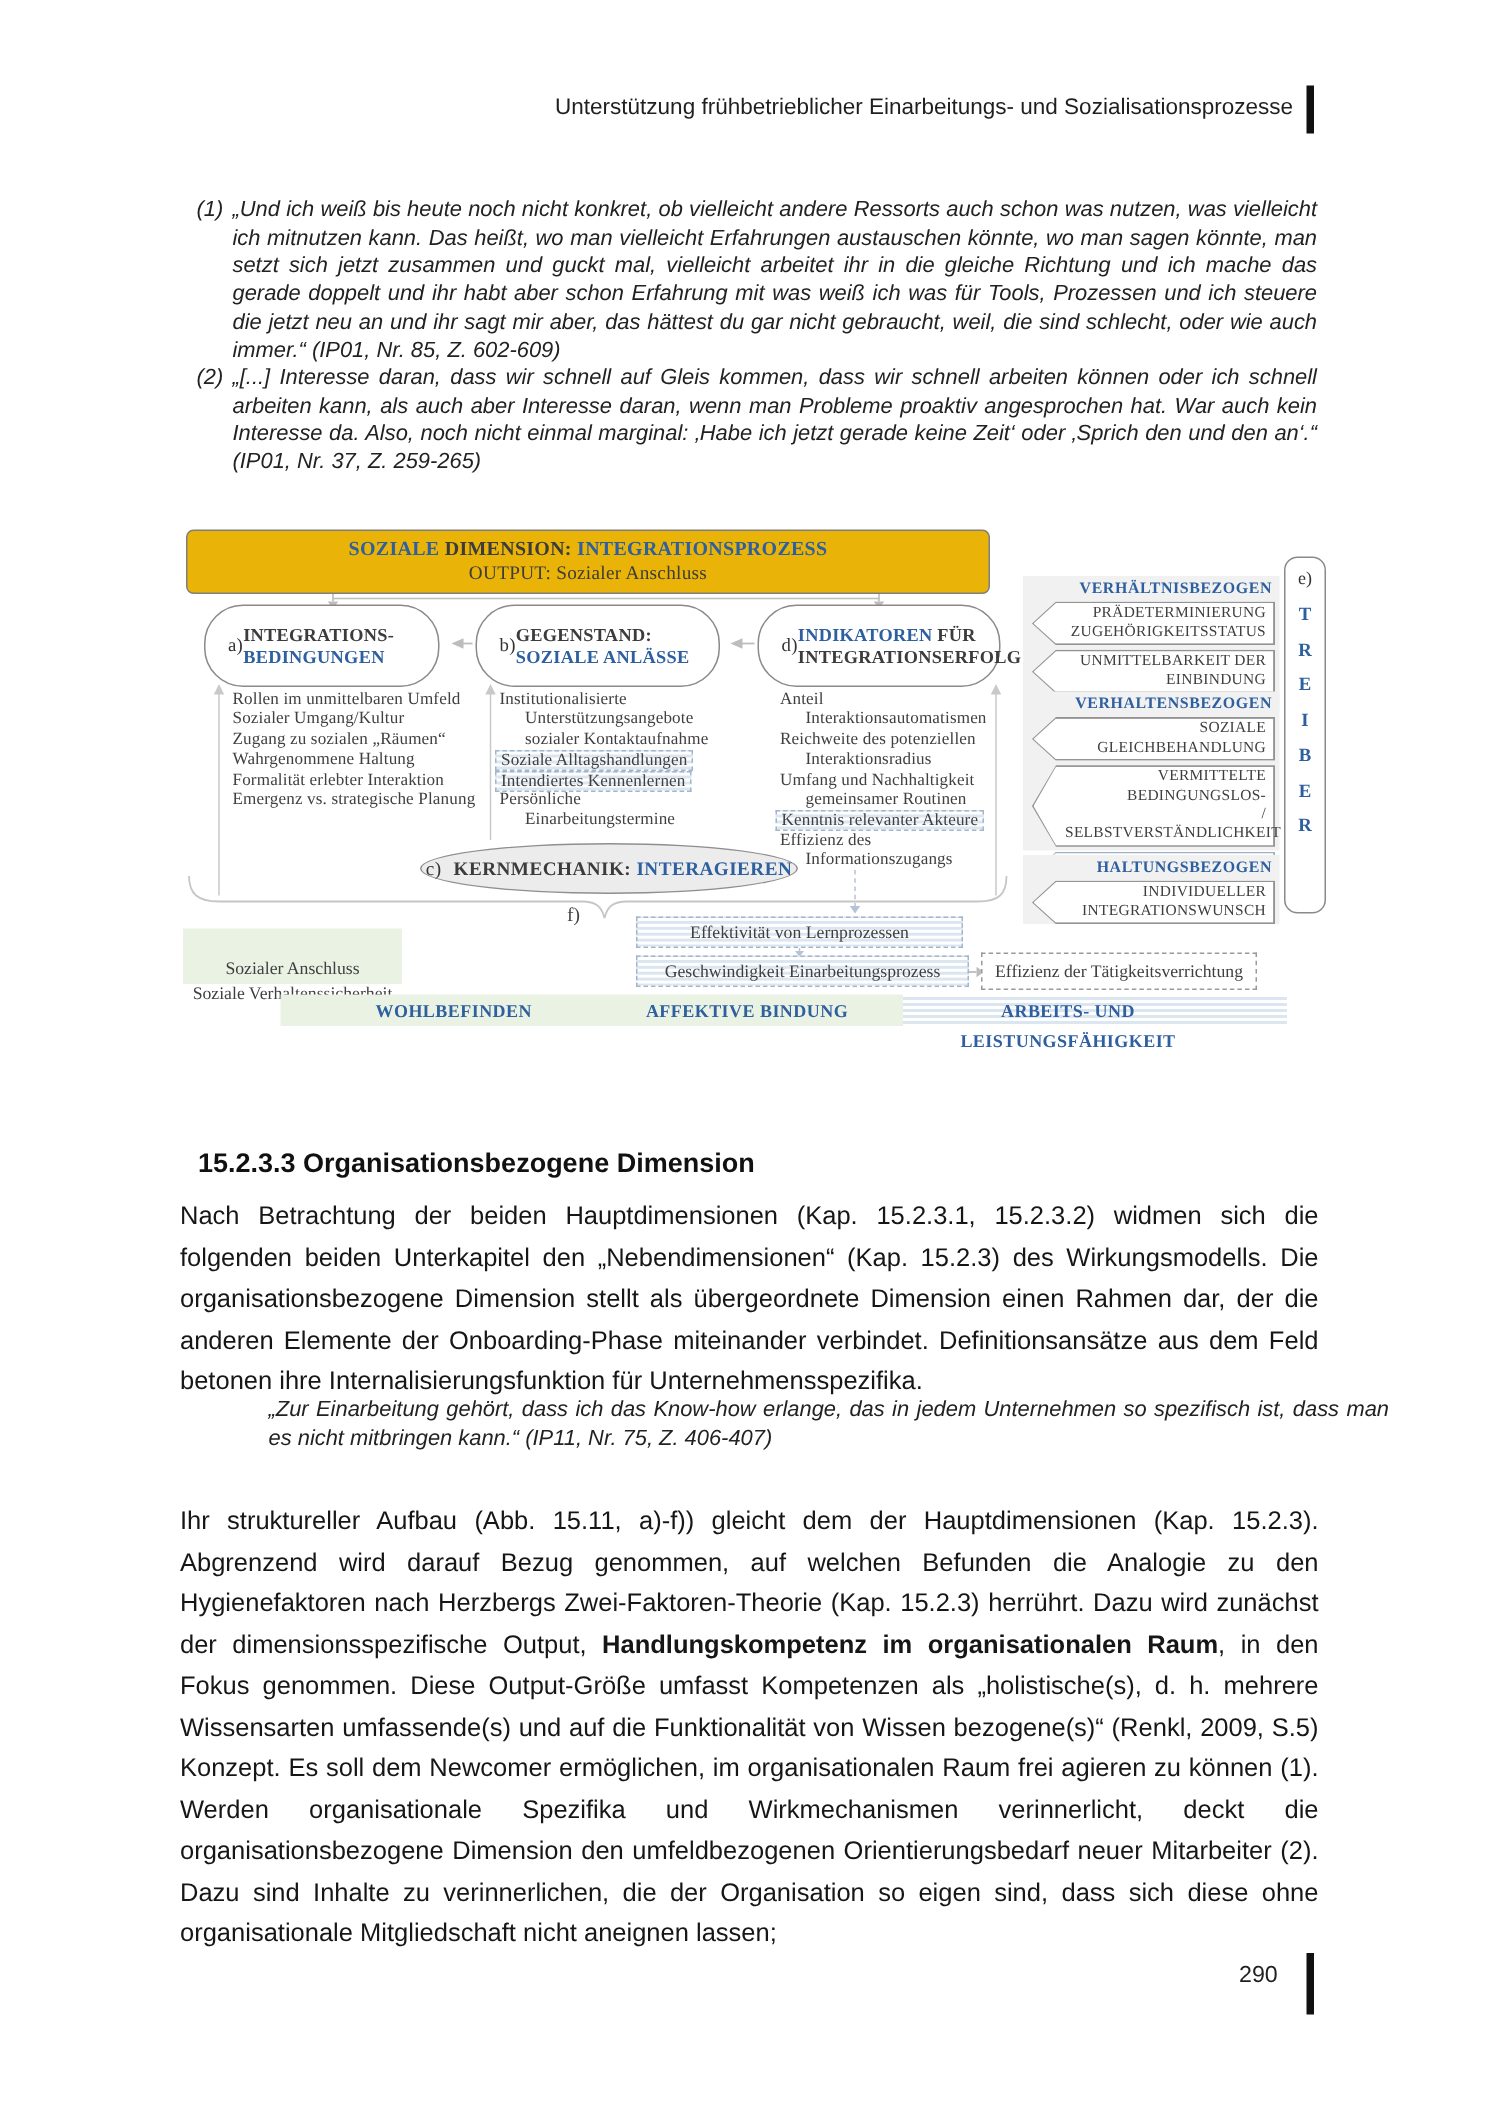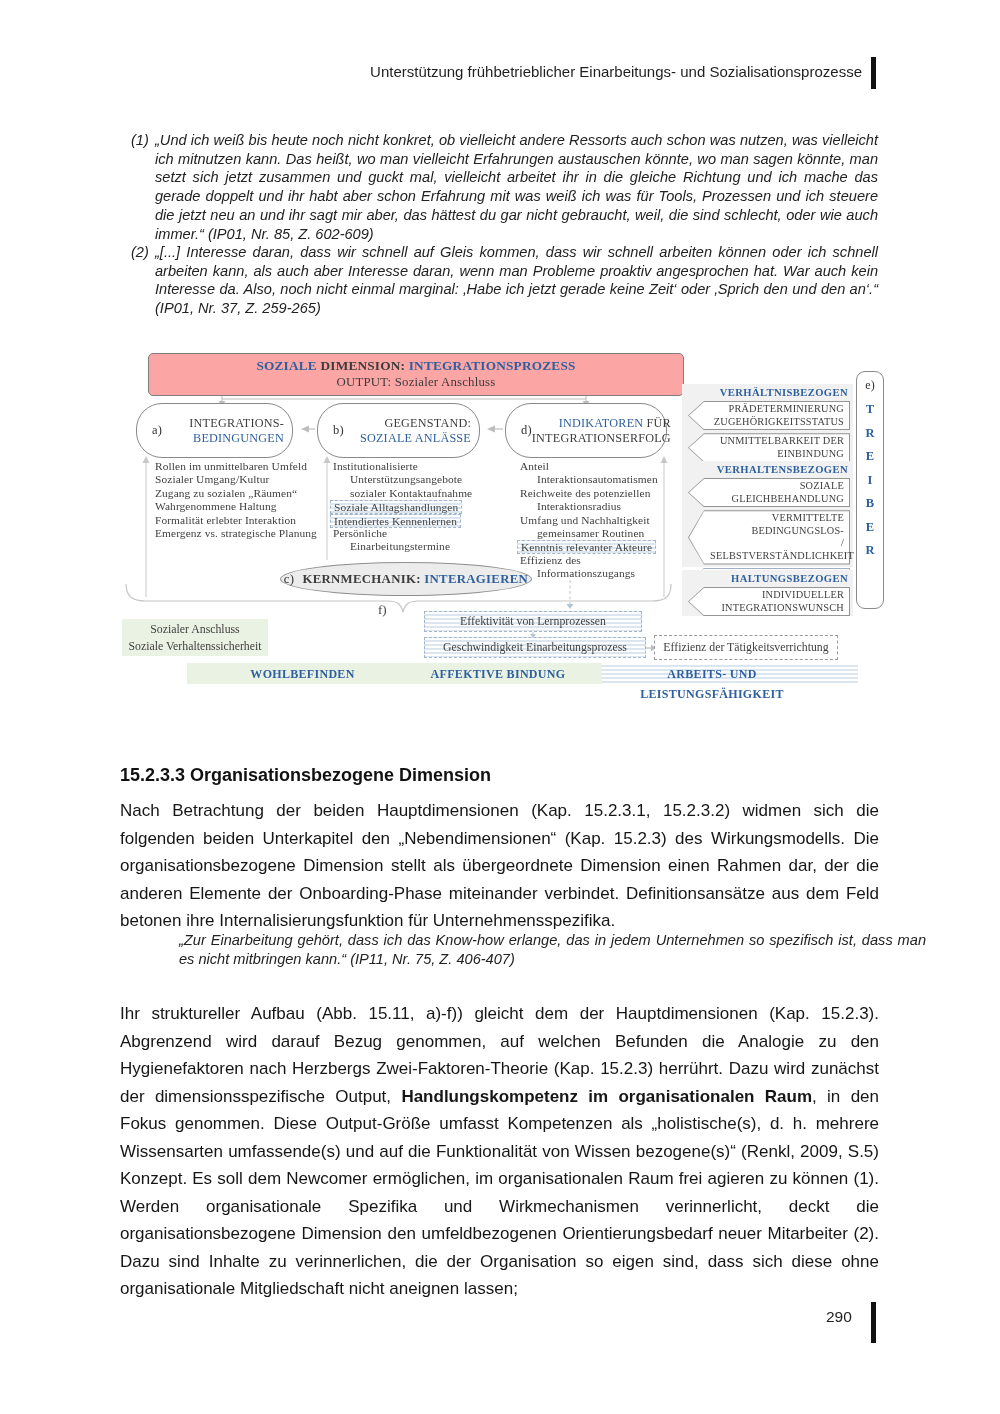--- a/index.html
+++ b/index.html
@@ -14,58 +14,58 @@
   .edge-bottom{left:871px;top:1302px;height:41px;}
   .pagenum{left:826px;top:1308px;font-size:15.5px;color:#1f1f1f;}
 
   
   .intro{left:120px;top:98px;width:762px;font-size:17px;color:#141414;}
   .quote{left:131px;width:747px;display:flex;font-style:italic;font-size:14.6px;line-height:18.7px;color:#222;}
   .quote .qnum{width:24px;flex:none;}
   .quote .qtext{flex:1;text-align:justify;}
   .q1{top:131px;} .q2{top:243px;} .q3{top:931px;margin-left:48px;}
   .caption{left:120px;top:697px;width:763px;font-size:14.6px;line-height:20.5px;color:#1b1b1b;text-align:justify;}
-  .heading{left:120px;top:765px;font-size:18px;font-weight:bold;color:#111;}
+  .heading{left:132px;top:765px;font-size:18px;font-weight:bold;color:#111;}
   .bodyp{left:120px;width:759px;font-size:17px;line-height:27.5px;text-align:justify;color:#161616;}
   .p1{top:797px;} .p2{top:1000px;}
 
   
   .fig *{box-sizing:border-box;}
   .dfont{font-family:"Liberation Serif","DejaVu Serif",serif;}
   .blue{color:#2e5f9e;}
   .dk{color:#3c3c3c;}
   .stripes{background-image:repeating-linear-gradient(180deg,#ffffff 0,#ffffff 2px,#dbe6f1 2px,#dbe6f1 4px);}
   .green{background:#eaf2e3;}
 
-  .d-top{left:148px;top:353px;width:536px;height:43px;border:1.4px solid #7e7e7e;border-radius:5px;
-         background:#fca5a5;text-align:center;padding-top:4px;font-size:13.3px;letter-spacing:.2px;}
+  .d-top{left:124px;top:353px;width:536px;height:43px;border:1.4px solid #7e7e7e;border-radius:5px;
+         background:#eab308;text-align:center;padding-top:4px;font-size:13.3px;letter-spacing:.2px;}
   .d-top .l1{font-weight:bold;}
   .d-top .l2{font-size:12.8px;color:#3c3c3c;margin-top:1px;}
 
   .pill{top:403px;height:55px;border:1.4px solid #8a8a8a;border-radius:26px;background:#fff;
         display:flex;align-items:center;font-size:12.2px;letter-spacing:.2px;}
   .pill .tag{margin-left:15px;font-size:12.5px;color:#333;}
-  .pill .ctr{flex:1;text-align:right;font-weight:normal;line-height:15px;padding-right:8px;color:#3c3c3c;}
+  .pill .ctr{flex:1;text-align:left;font-weight:bold;line-height:15px;padding-right:8px;color:#3c3c3c;}
   .pill-a{left:136px;width:157px;} .pill-b{left:317px;width:163px;} .pill-d{left:505px;width:162px;}
 
   .dlist{font-size:11.4px;line-height:13.4px;color:#404040;letter-spacing:.1px;white-space:nowrap;}
   .dlist div{height:13.4px;}
   .ind{padding-left:17px;}
   .hlitem{display:inline-block;border:1px dashed #a3b6c9;padding:0 3px;margin-left:-3px;line-height:12px;}
   .la{left:155px;top:460px;} .lb{left:333px;top:460px;} .ld{left:520px;top:460px;}
 
   .c-oval{left:280px;top:562px;width:252px;height:34px;border:1.3px solid #8f8f8f;border-radius:50%;
           background:#ececec;display:flex;align-items:center;justify-content:center;
           font-size:12.8px;font-weight:bold;letter-spacing:.3px;}
   .c-oval .tag{font-weight:normal;color:#333;margin-right:8px;}
 
   .f-label{left:378px;top:602px;font-size:13px;color:#444;}
 
   .out-left{left:122px;top:619px;width:146px;height:37px;text-align:center;
-            font-size:11.8px;line-height:17px;color:#3f3f3f;padding-top:2px;}
+            font-size:11.8px;line-height:17px;color:#3f3f3f;padding-top:18px;}
   .chainbox{border:1px dashed #a3b6c9;font-size:11.8px;color:#3f3f3f;text-align:center;line-height:19px;}
   .chain1{left:424px;top:611px;width:218px;height:21px;}
   .chain2{left:424px;top:637px;width:222px;height:21px;}
   .chain3{left:654px;top:635px;width:184px;height:25px;border:1px dashed #9a9a9a;background:#fff;line-height:23px;}
 
   .band{top:663px;height:21px;}
   .band-label{top:664px;font-size:12px;font-weight:bold;text-align:center;letter-spacing:.3px;line-height:20px;}
 
   .t-group{left:682px;width:171px;background:#f1f1f1;padding:2px 0 4px 0;}
   .tg1{top:384px;height:90px;} .tg2{top:461px;height:106px;} .tg3{top:570px;height:46px;}

